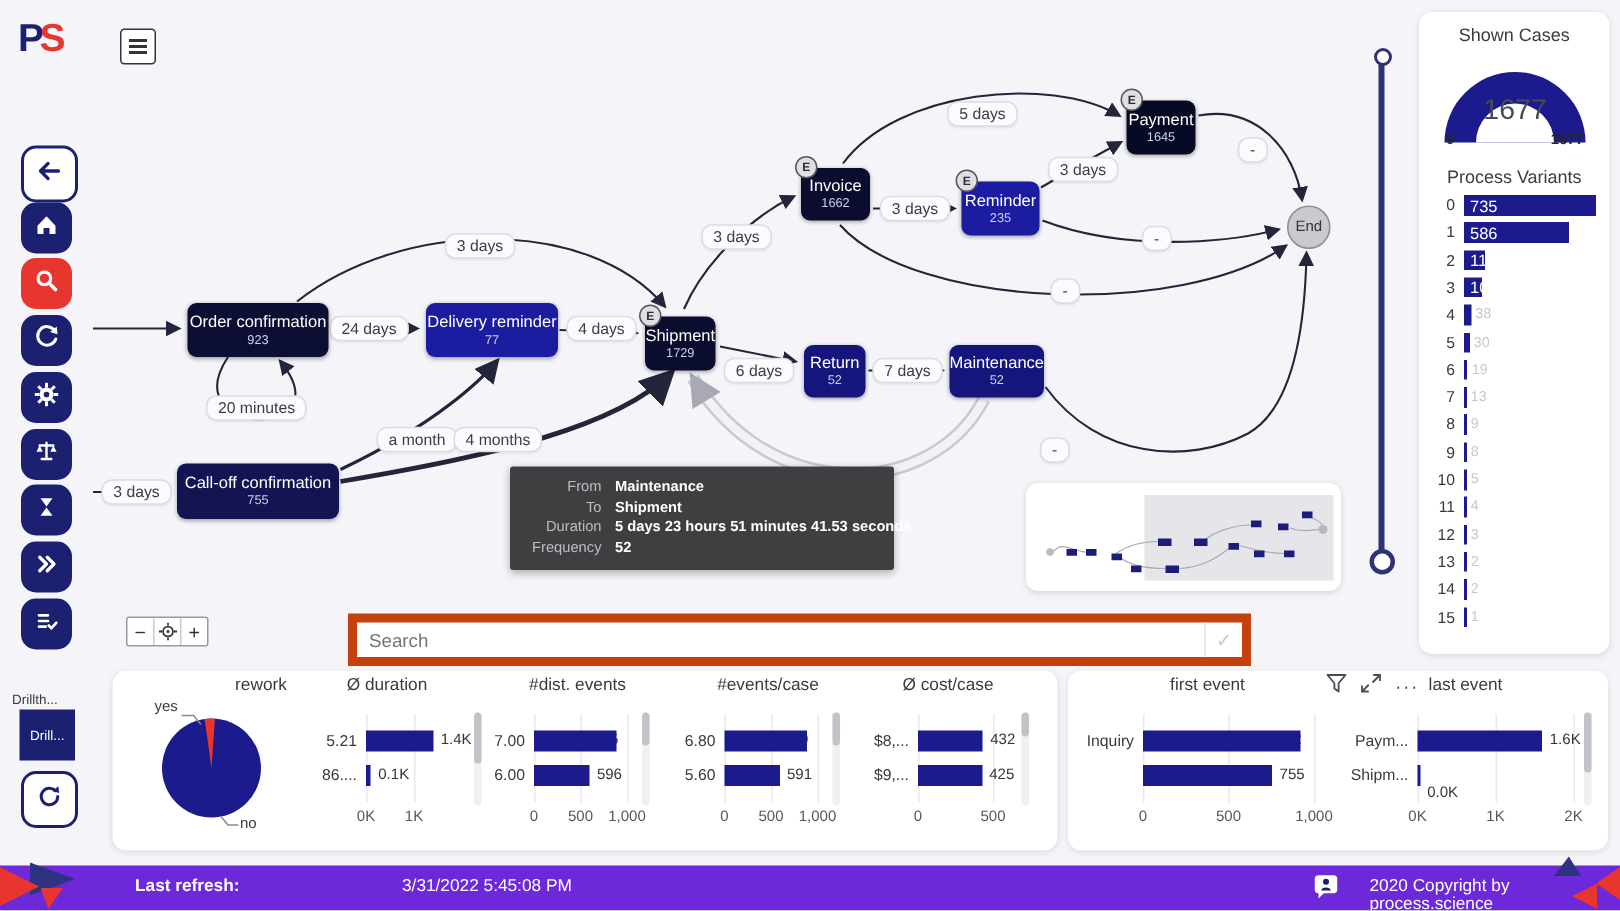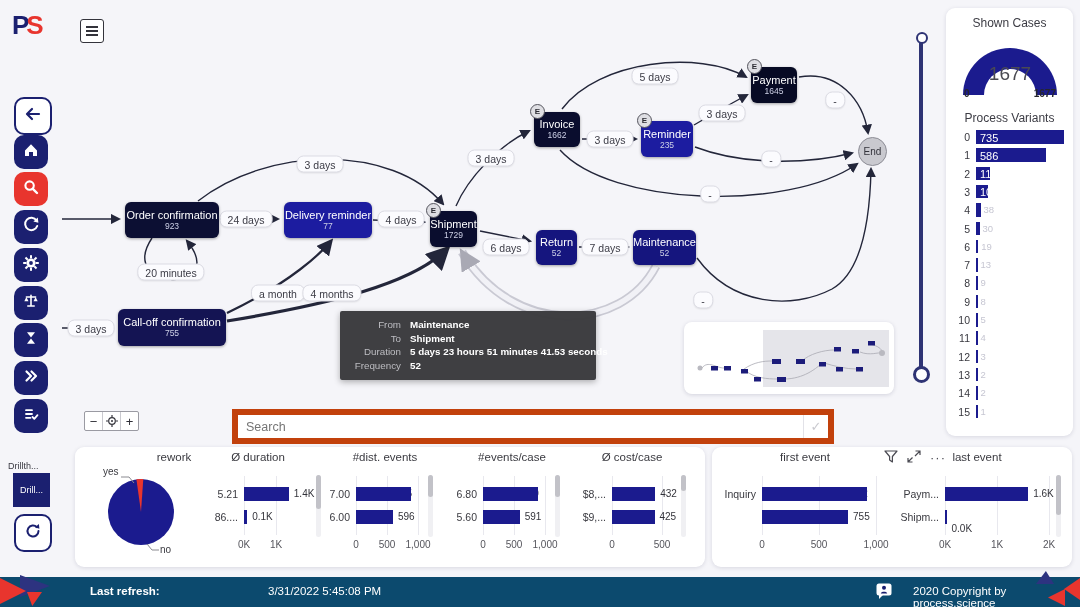--- a/index.html
+++ b/index.html
@@ -60,21 +60,21 @@
   .bar{position:absolute;height:14px;background:#1b1b8e;z-index:3;cursor:pointer;}
   .barval{position:absolute;font-size:10px;color:#33333a;z-index:3;white-space:nowrap;}
   .barval.under{z-index:2;}
   .grid{position:absolute;width:1px;background:#e8e8ee;z-index:2;}
   .tick{position:absolute;transform:translateX(-50%);font-size:10px;color:#55555c;z-index:2;white-space:nowrap;}
   .sb-track{position:absolute;width:5px;background:#f0f0f3;border-radius:3px;z-index:2;cursor:pointer;}
   .sb-thumb{position:absolute;width:5px;background:#c2c2c8;border-radius:3px;}
   .pie-label{position:absolute;font-size:10px;color:#3a3a40;z-index:2;}
   .card-icons{position:absolute;left:884px;top:449px;display:flex;align-items:center;gap:9px;z-index:3;color:#4a4a52;}
   
-  .footer{position:absolute;left:0;top:577px;width:1080px;height:30px;background:#0c4a6e;z-index:7;color:#fff;}
+  .footer{position:absolute;left:0;top:577px;width:1080px;height:30px;background:#6d28d9;z-index:7;color:#fff;}
   .footer .lbl{position:absolute;left:90px;top:8px;font-size:11.5px;font-weight:bold;}
   .footer .val{position:absolute;left:268px;top:8px;font-size:11.5px;}
   .footer .cpy{position:absolute;left:913px;top:8px;font-size:11.5px;}
   .decor{position:absolute;z-index:8;}
 </style>
 </head>
 <body>
 
 <div class="app">
 

